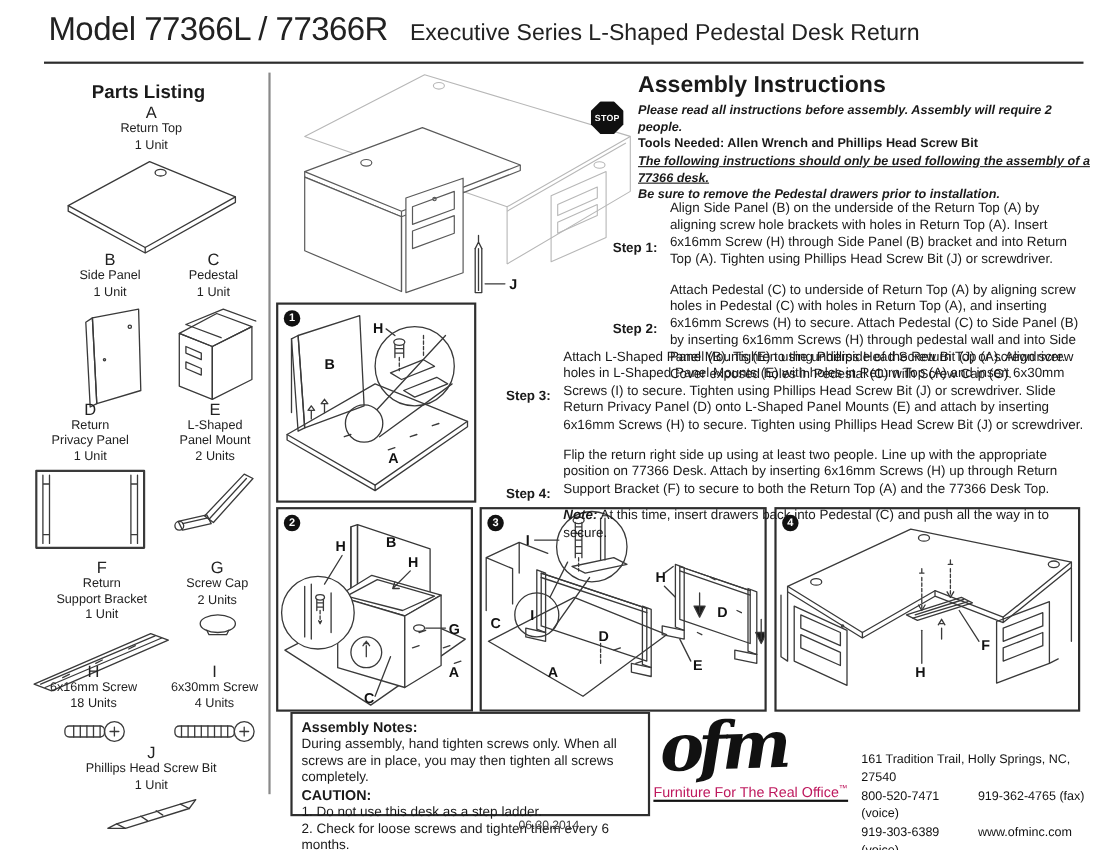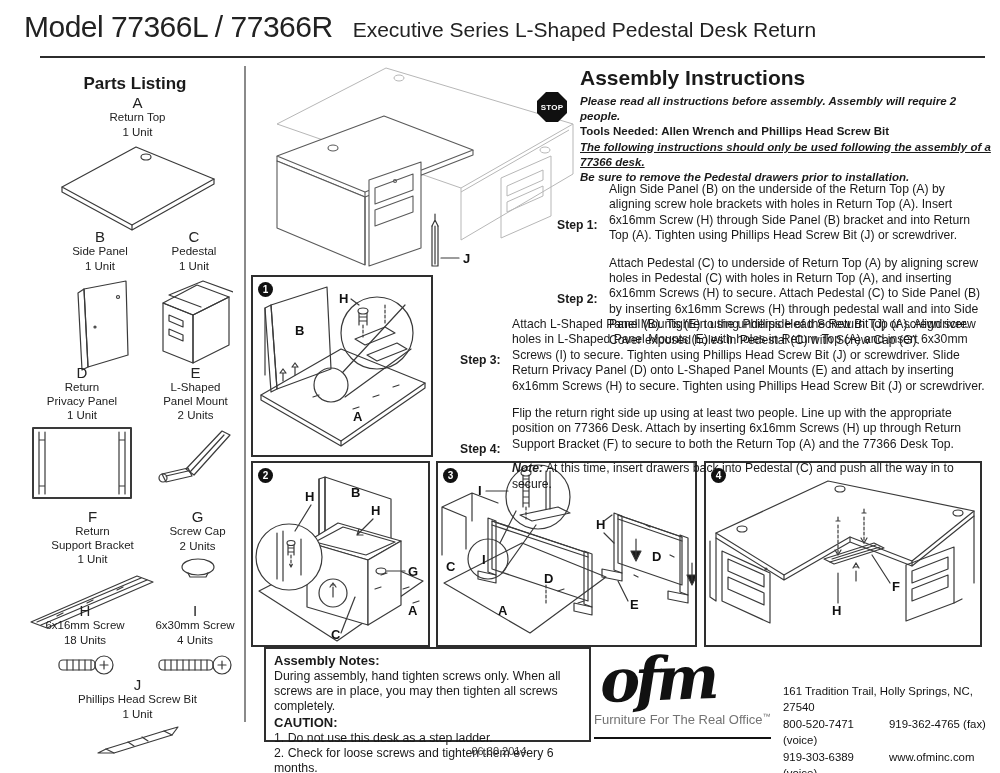--- a/index.html
+++ b/index.html
@@ -1,21 +1,21 @@
 <!DOCTYPE html>
 <html><head>
 <meta charset="utf-8">
 <style>
   * { margin:0; padding:0; box-sizing:border-box; }
   html,body { background:#e9e9e9; }
   body { font-family:"Liberation Sans", sans-serif; color:#1a1a1a; }
   #page { position:relative; width:1000px; height:773px; background:#ffffff; overflow:hidden; margin:0 auto; }
 
   
-  .title-row { position:absolute; left:24px; top:10px; display:flex; align-items:baseline; gap:20px;text-align:right; }
+  .title-row { position:absolute; left:44px; top:10px; display:flex; align-items:baseline; gap:20px;text-align:right; }
   .title-model { font-size:30px; font-weight:400; letter-spacing:-0.5px; color:#222; }
   .title-sub { font-size:21px; font-weight:400; color:#222; }
   .title-rule { position:absolute; left:40px; top:56px; width:945px; height:2px; background:#2c2c2c; }
 
   
   .parts-title { position:absolute; left:45px; top:74px; width:180px; text-align:center; font-size:17px; font-weight:bold; }
   .part { position:absolute; text-align:center; }
   .part-letter { font-size:15px; color:#222; }
   .part-name { font-size:11.5px; line-height:13.5px; white-space:pre-line; color:#222; }
   .part-qty { font-size:11.5px; line-height:14px; color:#222; }
@@ -55,22 +55,22 @@
   .notes-box { position:absolute; left:264px; top:647px; width:327px; height:95px; border:2px solid #2e2e2e; padding:4px 8px; background:#fff; }
   .notes-title { font-size:13px; font-weight:bold; line-height:16px; }
   .notes-body { font-size:12.3px; line-height:15.2px; }
   .caution-title { font-size:13px; font-weight:bold; line-height:16px; }
   .caution-item { font-size:12.3px; line-height:15.2px; }
   .doc-date { position:absolute; left:420px; top:745px; width:158px; text-align:center; font-size:11px; color:#3a3a3a; }
 
   
   .logo-script { position:absolute; left:600px; top:648px; font-family:"DejaVu Serif", serif; font-style:italic; font-weight:bold;
                  font-size:60px; line-height:62px; letter-spacing:-5px; color:#111; transform:rotate(-2deg); }
-  .logo-tagline { position:absolute; left:594px; top:712px; font-size:13px; color:#737373; border-bottom:2.5px solid #111;
-                  padding-bottom:10px; white-space:nowrap; }
+  .logo-tagline { position:absolute; left:594px; top:712px; font-size:13px; color:#be185d; border-bottom:2.5px solid #111;
+                  padding-bottom:0; white-space:nowrap; }
   .logo-tagline sup { font-size:8px; }
   .contact { position:absolute; left:783px; top:683px; font-size:11.4px; line-height:16.4px; color:#111; }
   .contact .c-row { display:flex; }
   .contact .c1 { width:106px; flex:none; }
 </style>
 </head>
 <body>
 
 <div id="page">
 

